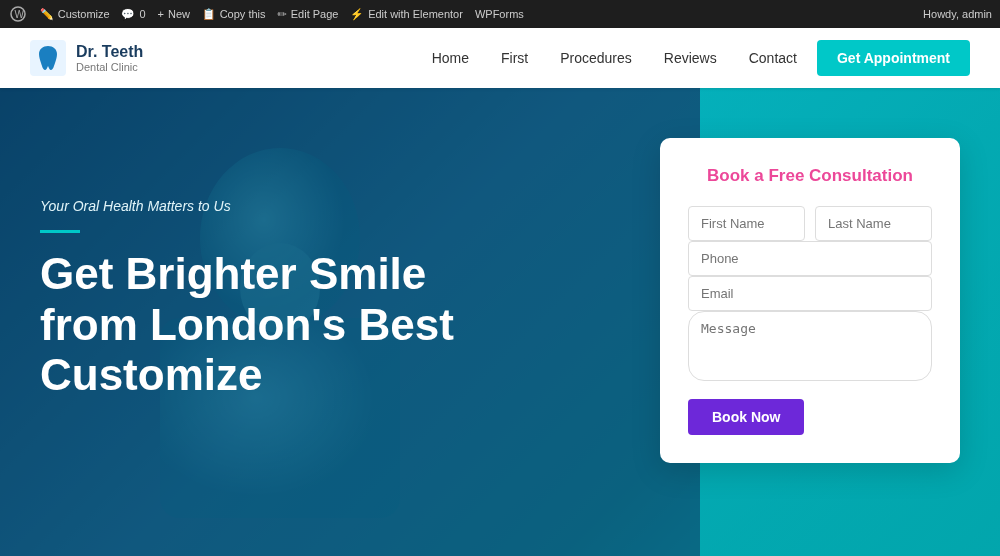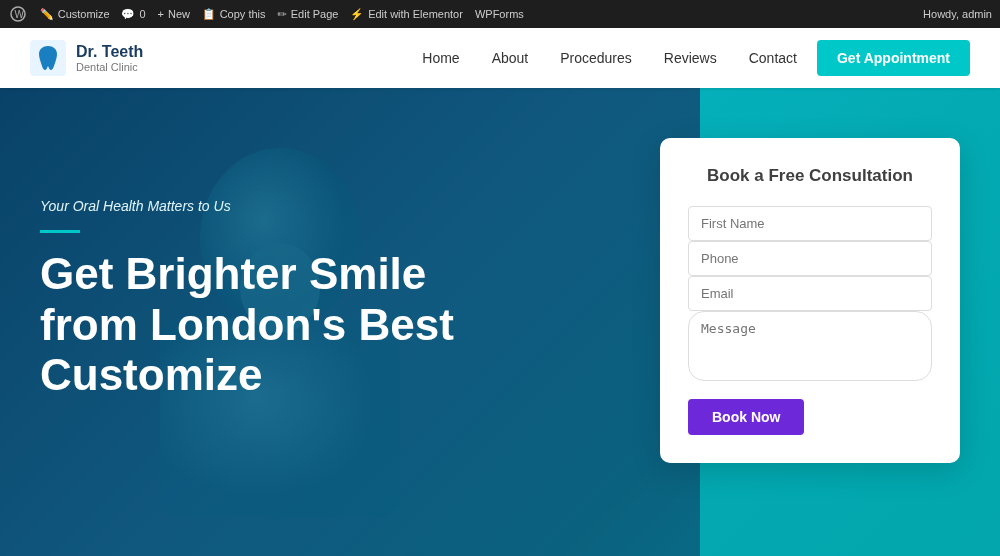--- a/index.html
+++ b/index.html
@@ -162,21 +162,21 @@
       padding: 28px 28px 28px 28px;
       width: 300px;
       min-width: 290px;
       box-shadow: 0 8px 30px rgba(0,0,0,0.15);
       flex-shrink: 0;
     }
     .form-title {
       text-align: center;
       font-size: 17px;
       font-weight: 700;
-      color: #404040;
+      color: #ec4899;
       margin-bottom: 20px;
     }
     .form-row {
       display: flex;
       gap: 10px;
     }
     .form-input {
       width: 100%;
       padding: 9px 12px;
       border: 1px solid #ddd;
@@ -258,21 +258,21 @@
       <path d="M18 6 C13 6, 9 9, 9 14 C9 17, 10 20, 11 23 C12 26, 13 30, 15 30 C16.5 30, 17 28, 18 26 C19 28, 19.5 30, 21 30 C23 30, 24 26, 25 23 C26 20, 27 17, 27 14 C27 9, 23 6, 18 6Z" fill="#1a7fc1"></path>
     </svg>
     <div class="logo-text-area">
       <span class="logo-name">Dr. Teeth</span>
       <span class="logo-tagline">Dental Clinic</span>
     </div>
   </div>
 
   <nav class="main-nav">
     <a class="nav-link">Home</a>
-    <a class="nav-link">About</a>
+    <a class="nav-link">First</a>
     <a class="nav-link">Procedures</a>
     <a class="nav-link">Reviews</a>
     <a class="nav-link">Contact</a>
   </nav>
 
   <button class="btn-appointment">Get Appointment</button>
 </header>
 
 <section class="hero">
   <div class="hero-bg"></div>
@@ -300,20 +300,21 @@
         <span>from London's Best</span><br>
         <span>Customize</span>
       </h1>
     </div>
 
     <div class="consultation-form">
       <h3 class="form-title">Book a Free Consultation</h3>
 
       <div class="form-row">
         <input class="form-input" type="text" placeholder="First Name" style="">
+        <input class="form-input" type="text" placeholder="Last Name" style="">
       </div>
 
       <div class="form-row">
         <input class="form-input" type="text" placeholder="Phone" style="">
       </div>
 
       <div class="form-row">
         <input class="form-input" type="email" placeholder="Email" style="">
       </div>
 

